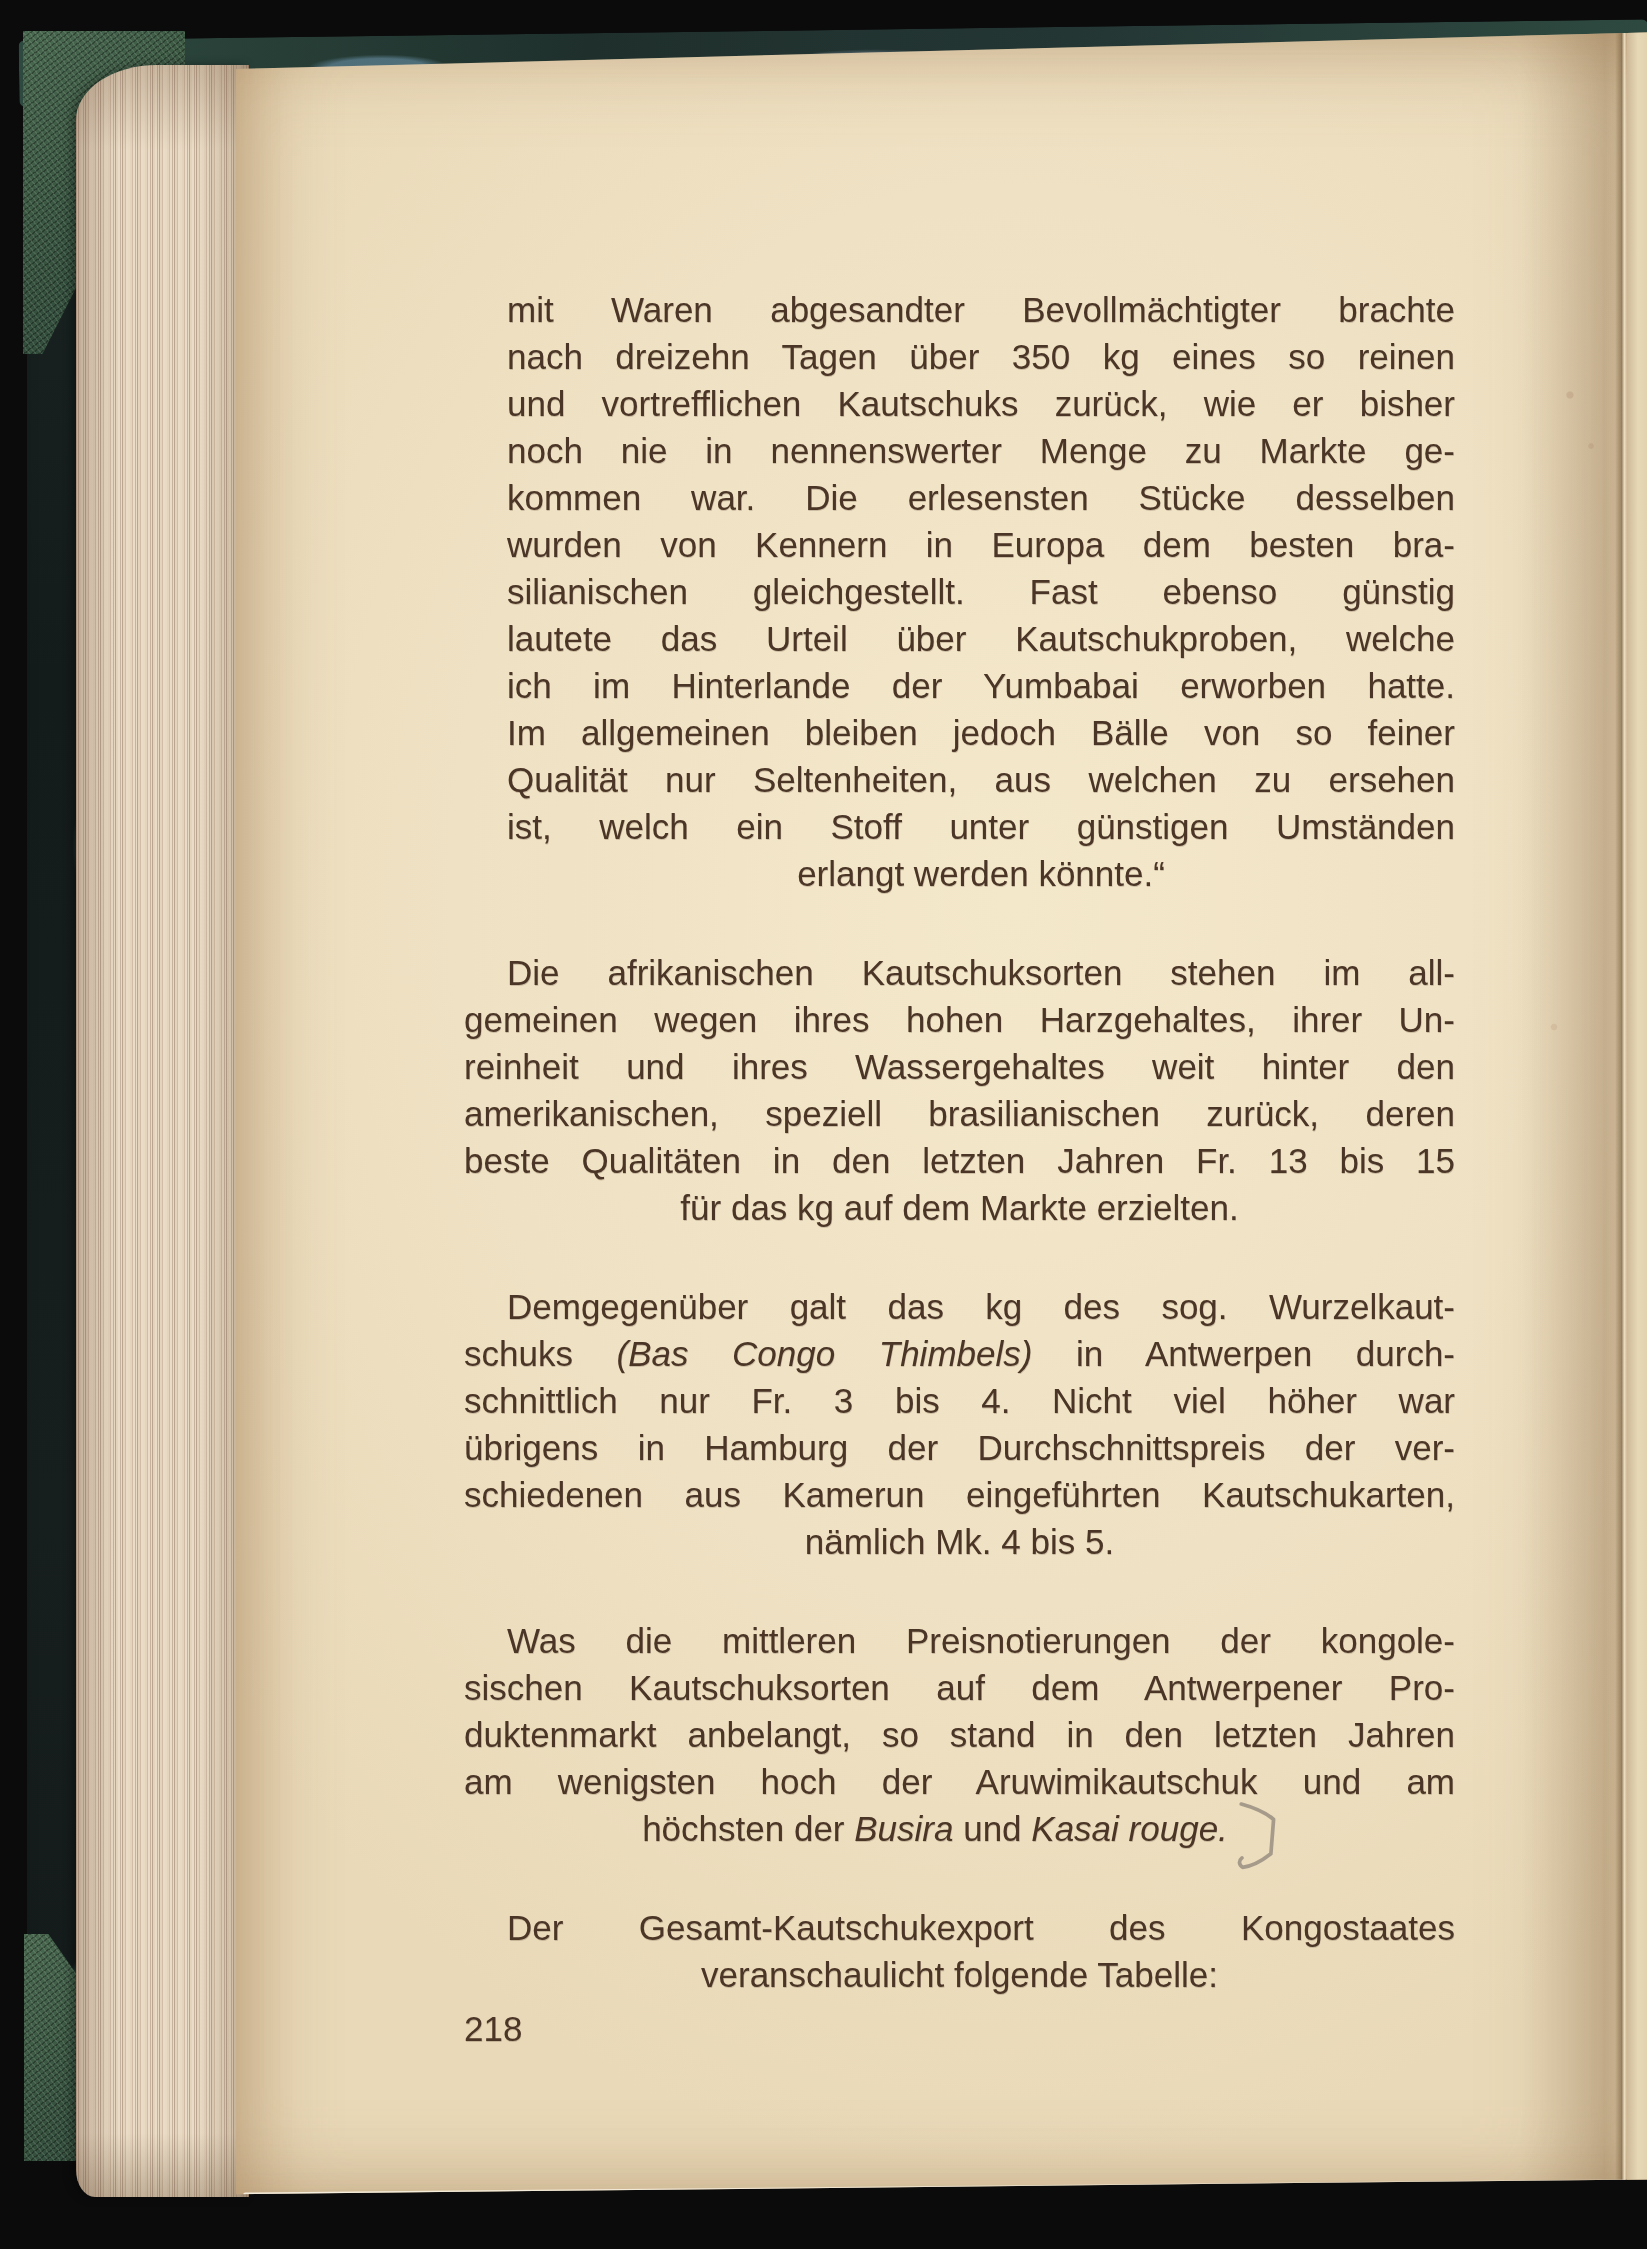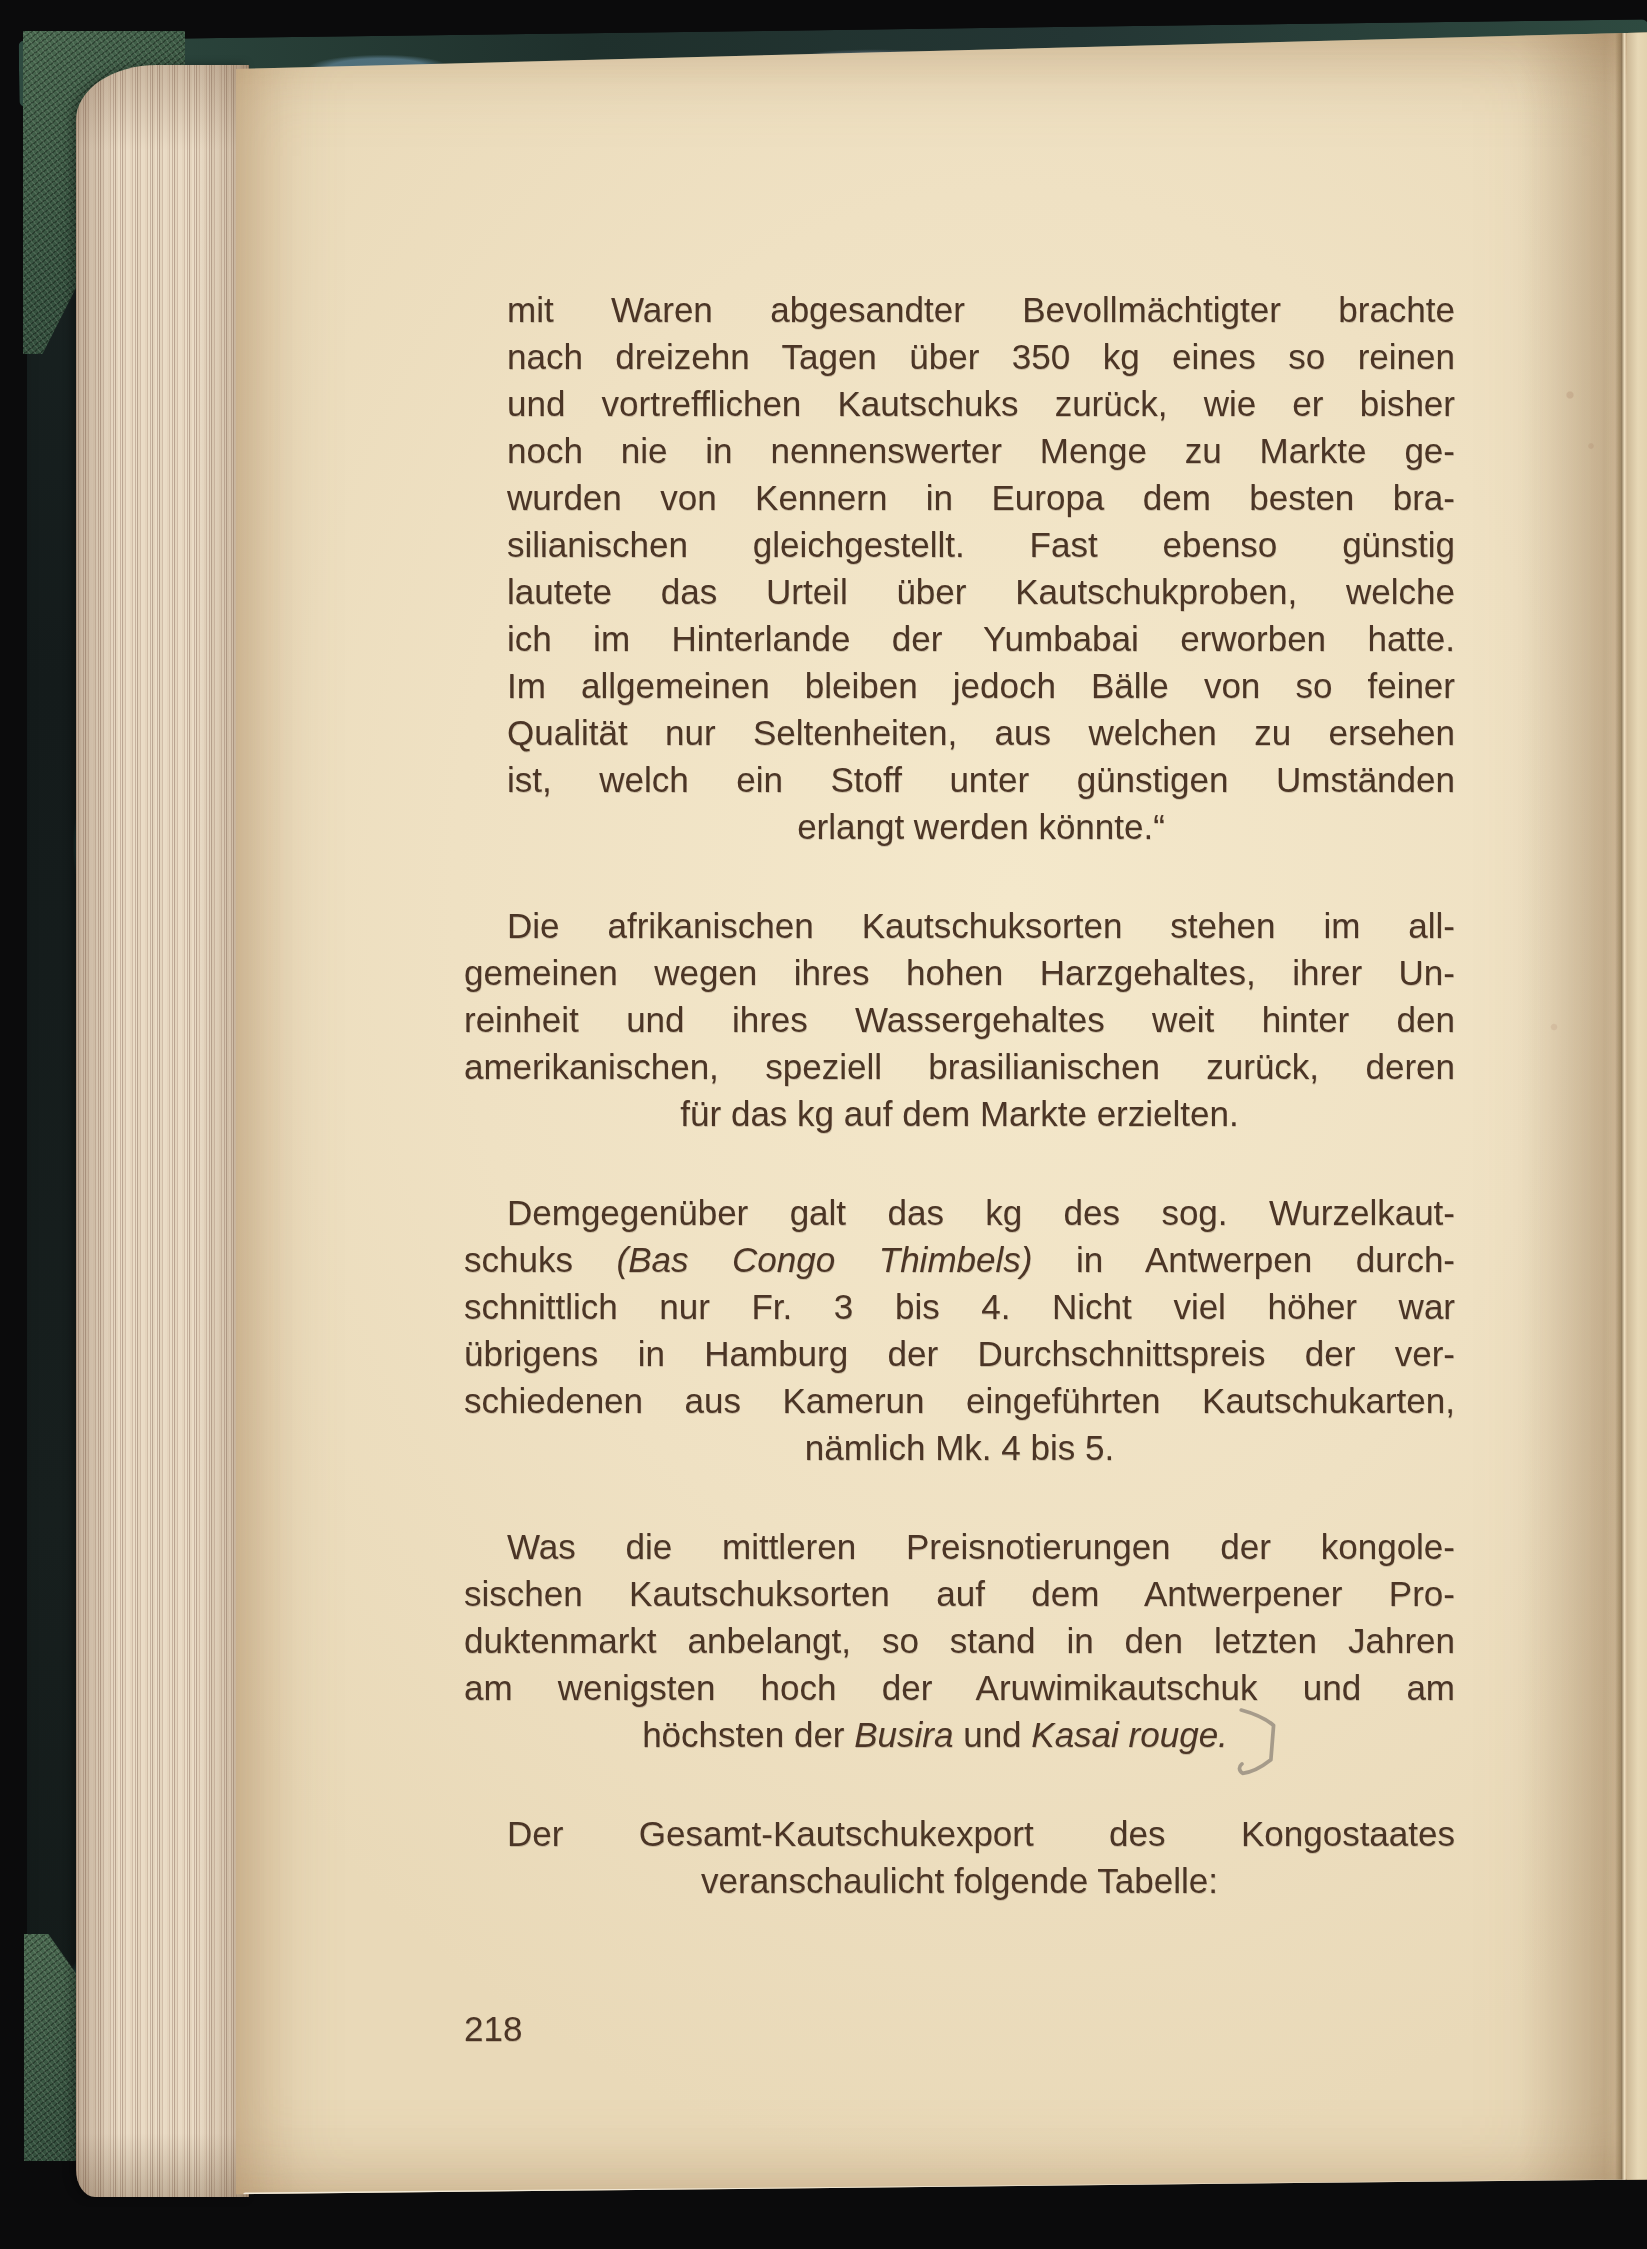--- a/index.html
+++ b/index.html
@@ -105,34 +105,36 @@
     <div class="gutter"></div>
     <div class="sliver"></div>
     <div class="bottom-highlight"></div>
 
     <div class="text-block">
         <div class="block quote">
           <div class="line">mit Waren abgesandter Bevollmächtigter brachte</div>
           <div class="line">nach dreizehn Tagen über 350 kg eines so reinen</div>
           <div class="line">und vortrefflichen Kautschuks zurück, wie er bisher</div>
           <div class="line">noch nie in nennenswerter Menge zu Markte ge-</div>
+          <div class="line">kommen war. Die erlesensten Stücke desselben</div>
           <div class="line">wurden von Kennern in Europa dem besten bra-</div>
           <div class="line">silianischen gleichgestellt. Fast ebenso günstig</div>
           <div class="line">lautete das Urteil über Kautschukproben, welche</div>
           <div class="line">ich im Hinterlande der Yumbabai erworben hatte.</div>
           <div class="line">Im allgemeinen bleiben jedoch Bälle von so feiner</div>
           <div class="line">Qualität nur Seltenheiten, aus welchen zu ersehen</div>
           <div class="line">ist, welch ein Stoff unter günstigen Umständen</div>
           <div class="line last">erlangt werden könnte.“</div>
         </div>
         <div class="block para">
           <div class="line indent">Die afrikanischen Kautschuksorten stehen im all-</div>
           <div class="line">gemeinen wegen ihres hohen Harzgehaltes, ihrer Un-</div>
           <div class="line">reinheit und ihres Wassergehaltes weit hinter den</div>
           <div class="line">amerikanischen, speziell brasilianischen zurück, deren</div>
+          <div class="line">beste Qualitäten in den letzten Jahren Fr. 13 bis 15</div>
           <div class="line last">für das kg auf dem Markte erzielten.</div>
         </div>
         <div class="block para">
           <div class="line indent">Demgegenüber galt das kg des sog. Wurzelkaut-</div>
           <div class="line"><span>schuks </span><span class="it">(Bas Congo Thimbels)</span><span> in Antwerpen durch-</span></div>
           <div class="line">schnittlich nur Fr. 3 bis 4. Nicht viel höher war</div>
           <div class="line">übrigens in Hamburg der Durchschnittspreis der ver-</div>
           <div class="line">schiedenen aus Kamerun eingeführten Kautschukarten,</div>
           <div class="line last">nämlich Mk. 4 bis 5.</div>
         </div>

